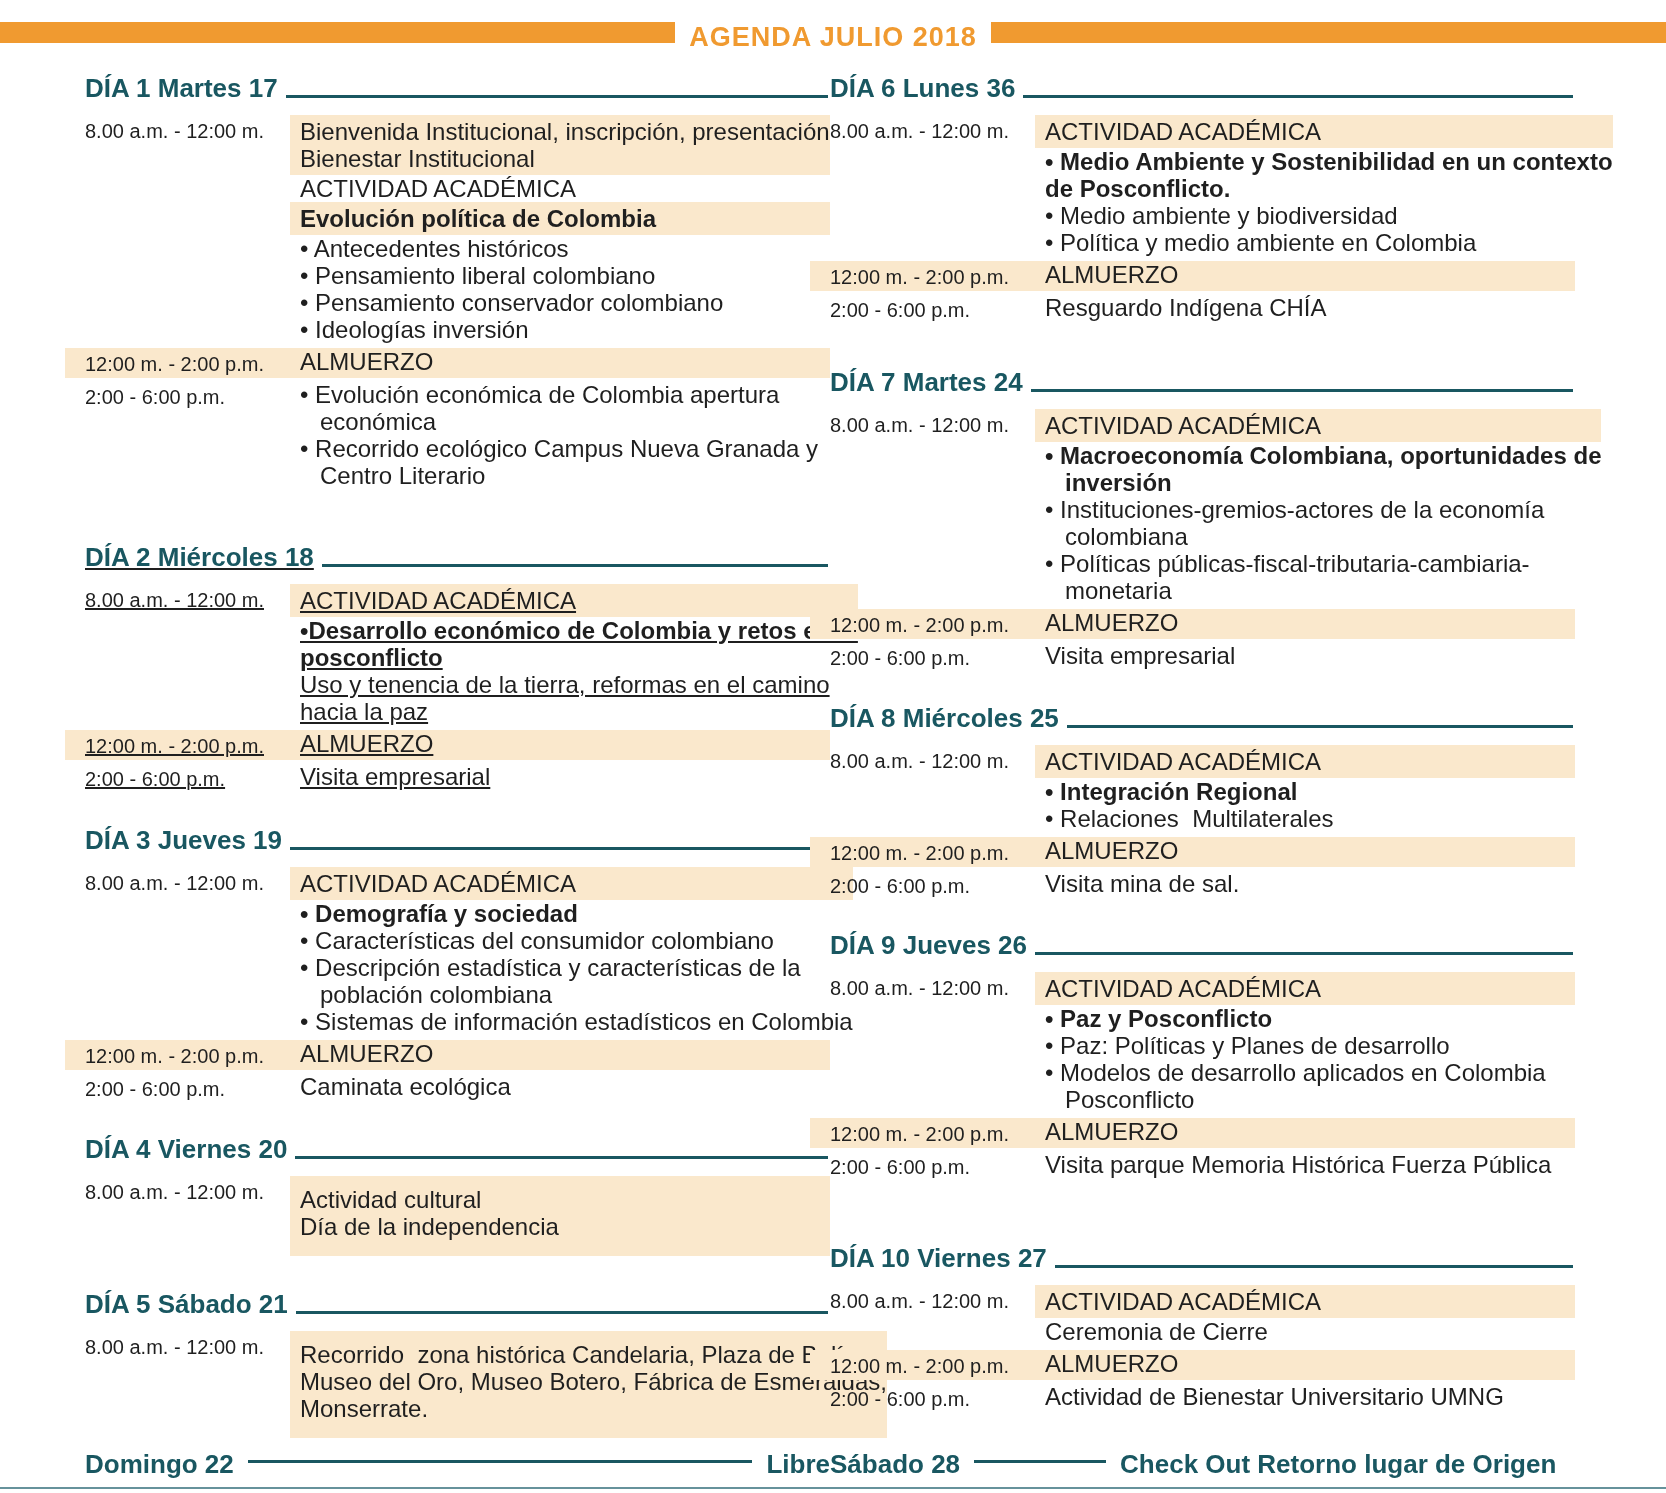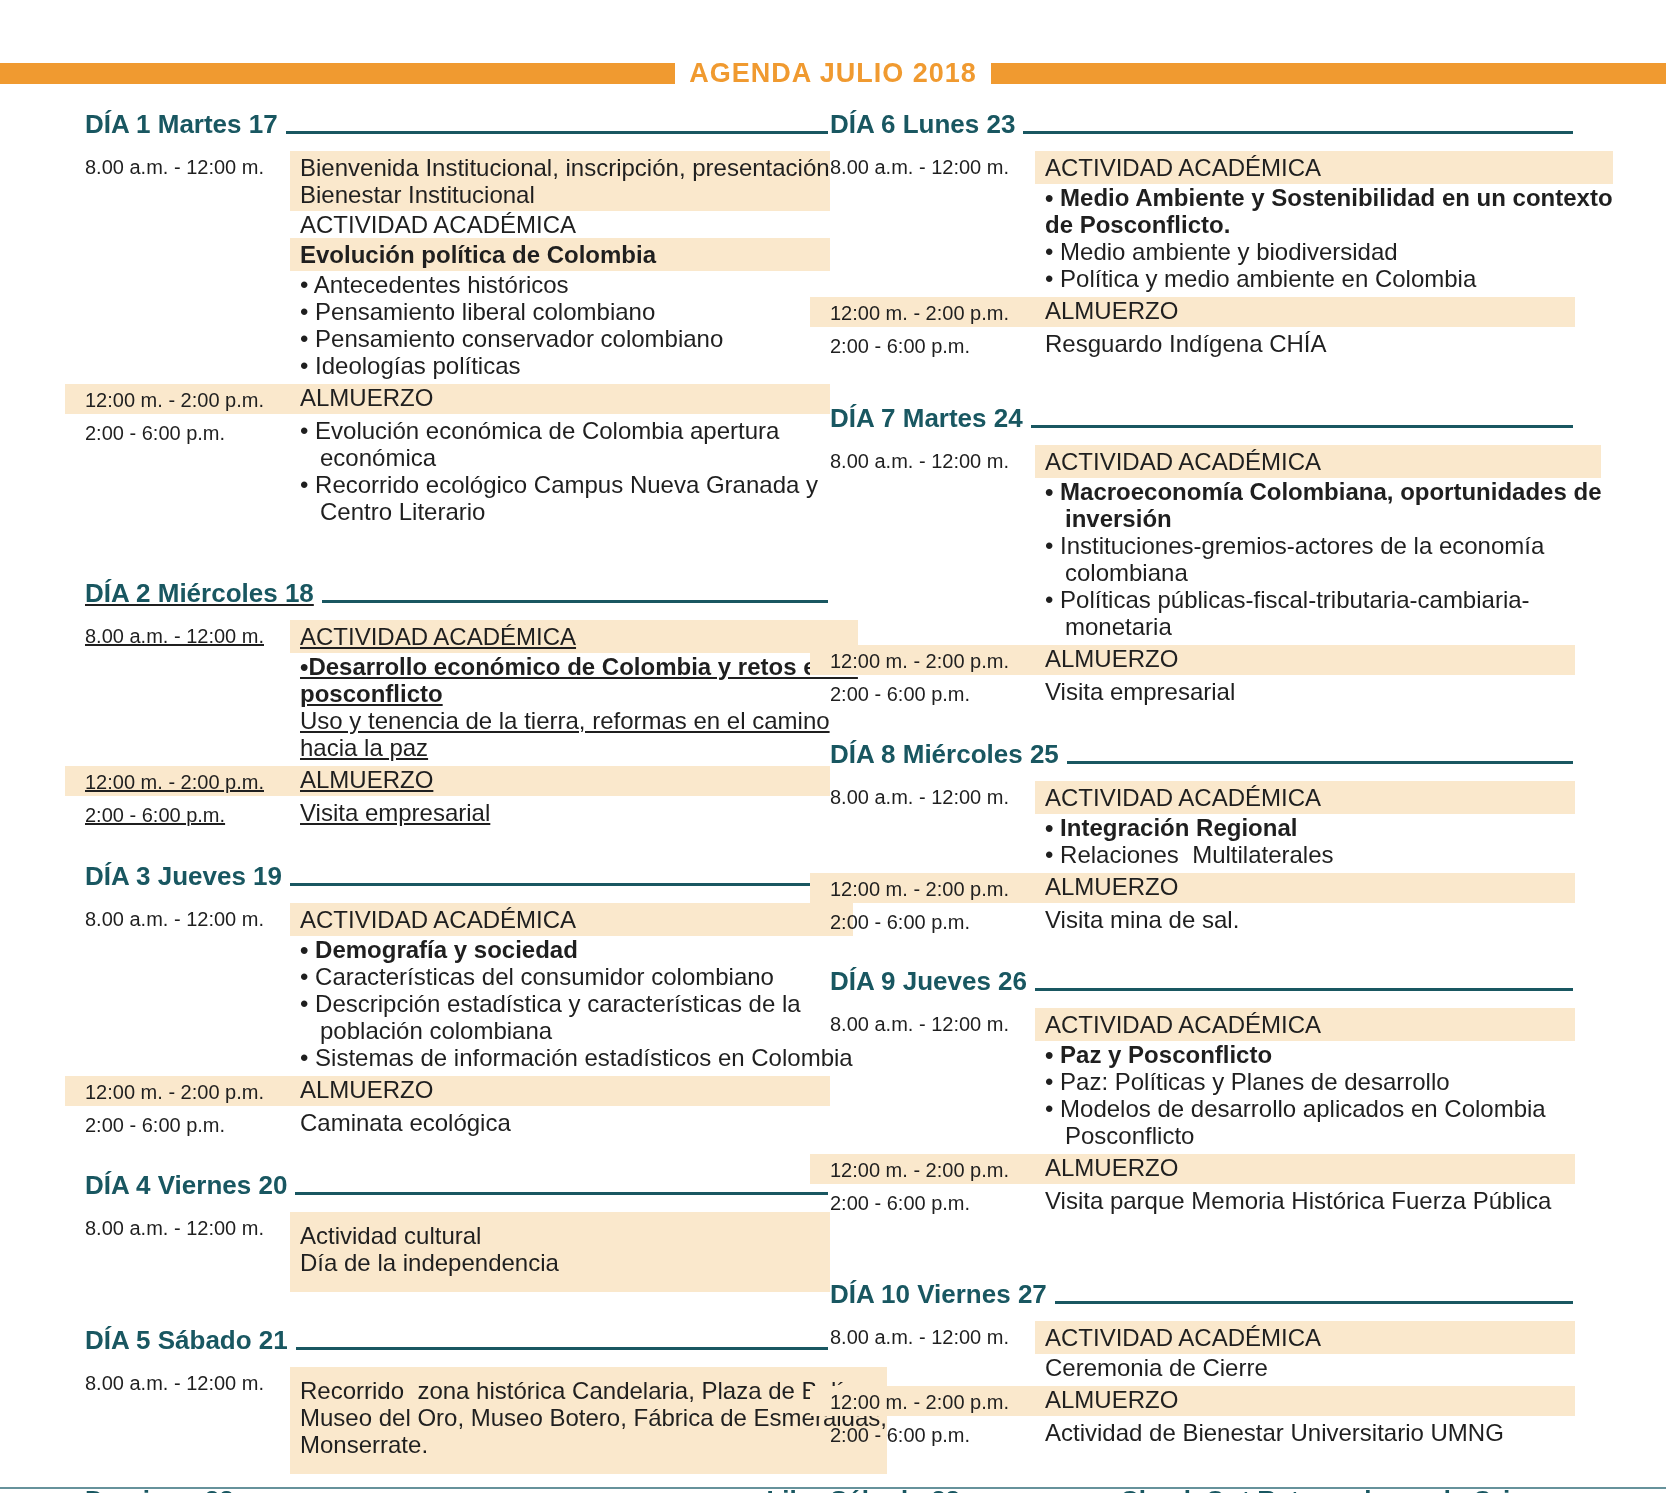--- a/index.html
+++ b/index.html
@@ -13,21 +13,21 @@
   html,body{background:#ffffff;}
   .page{
     position:relative;
     width:1666px;height:1493px;
     background:#ffffff;
     overflow:hidden;
     font-family:"Liberation Sans", sans-serif;
     color:var(--text);
   }
   
-  .topbar{display:flex;align-items:center;padding-top:22px;margin-top:36px;}
+  .topbar{display:flex;align-items:flex-start;padding-top:22px;}
   .topbar .bar{height:21px;background:var(--orange);flex:1;}
   .topbar .title{
     padding:0 14px;color:var(--orange);
     font-weight:bold;font-size:27px;letter-spacing:1px;white-space:pre;
   }
   
   .columns{display:flex;margin:20px 36px 0 85px;height:1406px;}
   .column{width:745px;display:flex;flex-direction:column;}
   
   .day{margin-bottom:40px;}
@@ -89,21 +89,21 @@
           <div class="row">
             <div class="time">8.00 a.m. - 12:00 m.</div>
             <div class="acts">
               <div class="line hl">Bienvenida Institucional, inscripción, presentación
 Bienestar Institucional</div>
               <div class="line">ACTIVIDAD ACADÉMICA</div>
               <div class="line bold hl">Evolución política de Colombia</div>
               <div class="line">• Antecedentes históricos</div>
               <div class="line">• Pensamiento liberal colombiano</div>
               <div class="line">• Pensamiento conservador colombiano</div>
-              <div class="line">• Ideologías políticas</div>
+              <div class="line">• Ideologías inversión</div>
             </div>
           </div>
           <div class="row hl-row">
             <div class="time">12:00 m. - 2:00 p.m.</div>
             <div class="acts">
               <div class="line">ALMUERZO</div>
             </div>
           </div>
           <div class="row">
             <div class="time">2:00 - 6:00 p.m.</div>
@@ -197,21 +197,21 @@
 Museo del Oro, Museo Botero, Fábrica de Esmeraldas,
 Monserrate.</div>
             </div>
           </div>
         </section>
         <div class="col-footer"><span class="f-label">Domingo 22</span><span class="f-rule long"></span><span class="f-note">Libre</span></div>
       </div>
       <div class="column">
         <section class="day">
           <div class="day-head">
-            <span class="day-title">DÍA 6 Lunes 23</span>
+            <span class="day-title">DÍA 6 Lunes 36</span>
             <span class="day-rule"></span>
           </div>
           <div class="row">
             <div class="time">8.00 a.m. - 12:00 m.</div>
             <div class="acts">
               <div class="line hl">ACTIVIDAD ACADÉMICA</div>
               <div class="line bold">• Medio Ambiente y Sostenibilidad en un contexto
 de Posconflicto.</div>
               <div class="line">• Medio ambiente y biodiversidad</div>
               <div class="line">• Política y medio ambiente en Colombia</div>

